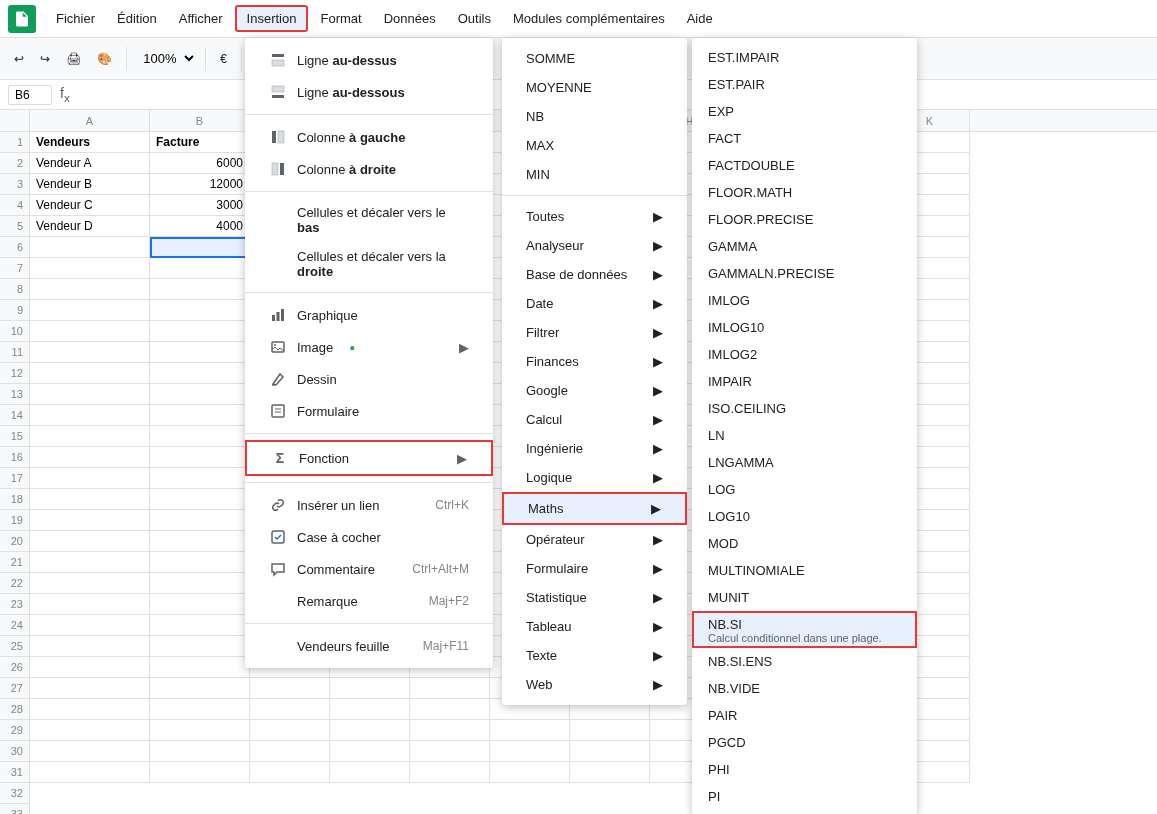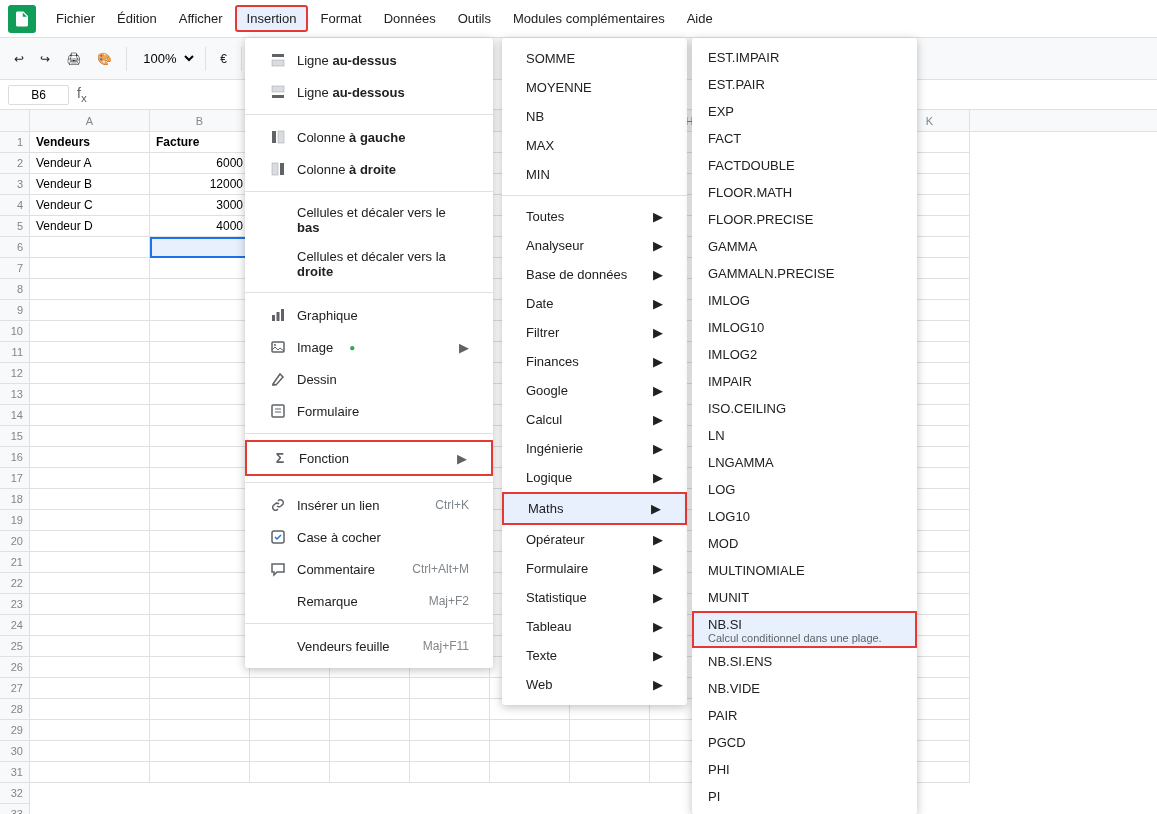--- a/index.html
+++ b/index.html
@@ -64,26 +64,25 @@
     
     .formula-bar {
       display: flex;
       align-items: center;
       height: 30px;
       border-bottom: 1px solid #e0e0e0;
       padding: 0 8px;
       gap: 8px;
     }
     .cell-ref {
-      width: 61px;
+      width: 44px;
       border: 1px solid #dadce0;
       padding: 2px 6px;
       font-size: 12px;
       border-radius: 2px;
-      text-align: center;
     }
     .formula-input {
       flex: 1;
       border: none;
       outline: none;
       font-size: 13px;
       padding: 2px 6px;
     }
 
     

